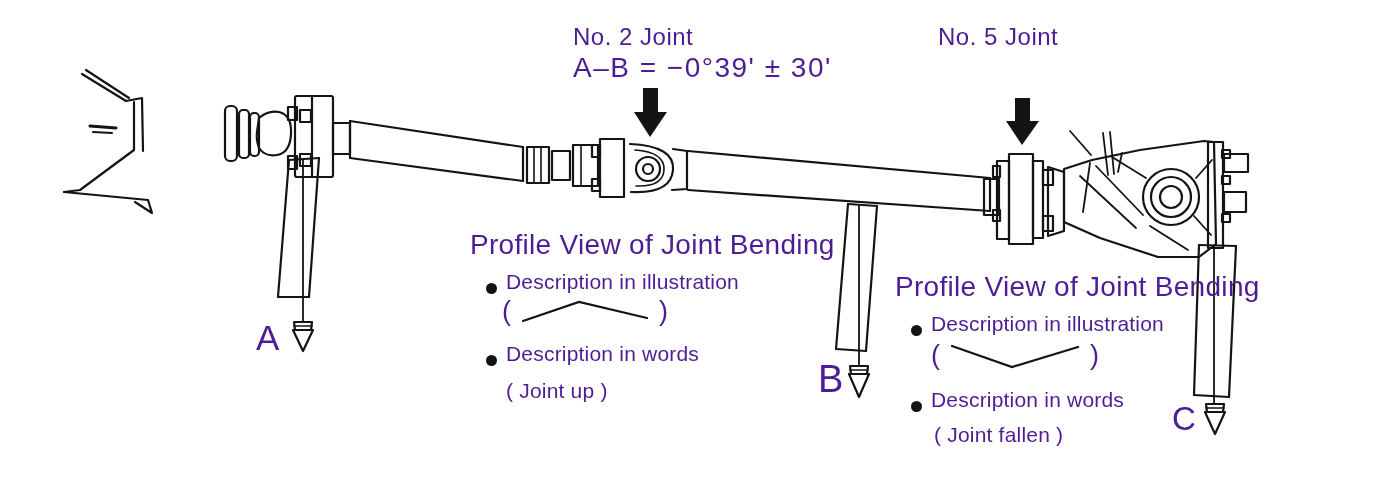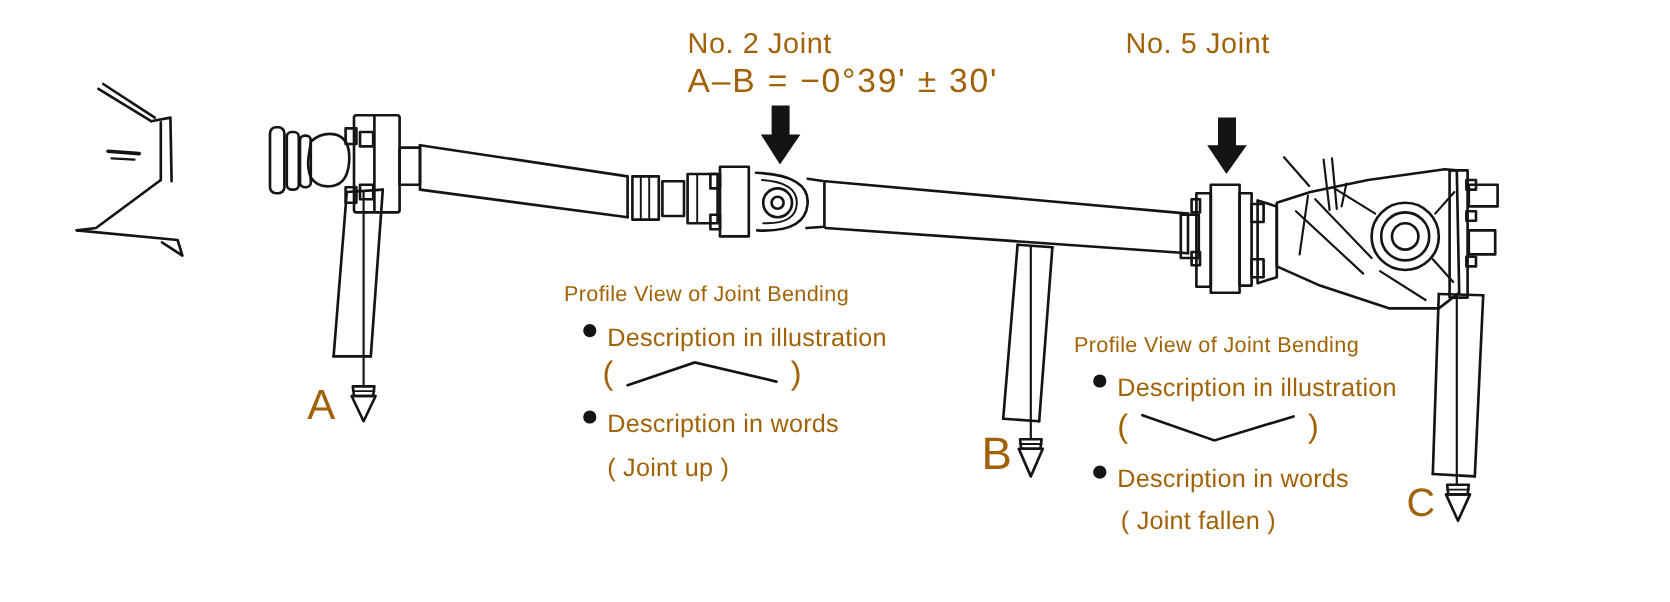--- a/index.html
+++ b/index.html
@@ -3,31 +3,31 @@
 <meta charset="utf-8">
 <style>
   html, body { margin: 0; padding: 0; background: #fff; }
   .stage {
     position: relative;
     width: 1392px;
     height: 502px;
     background: #ffffff;
     overflow: hidden;
     font-family: "Liberation Sans", sans-serif;
-    color: #a16207;
+    color: #4c1d95;
   }
   .stage svg.art { position: absolute; left: 0; top: 0; }
 
   .callout { position: absolute; white-space: nowrap; }
   .callout .c-title { font-size: 24px; letter-spacing: 0.5px; line-height: 30px; }
   .callout .c-spec  { font-size: 28px; letter-spacing: 1.5px; line-height: 32px; }
 
   .profile { position: absolute; white-space: nowrap; }
-  .p-title { font-size: 18px; letter-spacing: 0.3px; line-height: 26px; }
-  .p-row   { display: flex; align-items: flex-start; padding-left: 16px; margin-top: 12px;
+  .p-title { font-size: 28px; letter-spacing: 0.3px; line-height: 26px; }
+  .p-row   { display: flex; align-items: flex-end; padding-left: 16px; margin-top: 12px;
              font-size: 21px; letter-spacing: 0.2px; line-height: 24px; }
   .bullet  { width: 11px; height: 11px; background: #141414; border-radius: 50%;
              margin-right: 9px; flex: 0 0 auto; }
   .p-illus { display: flex; align-items: flex-start; padding-left: 32px; margin-top: 2px; height: 34px; }
   .p-illus .paren { font-size: 27px; line-height: 30px; }
   .p-illus svg { margin: 2px 10px 0 10px; }
   .p-words { padding-left: 36px; margin-top: 12px; font-size: 21px; letter-spacing: 0.2px; line-height: 26px; }
 
   .pb-right .p-row.second { margin-top: 14px; }
   .pb-right .p-illus { padding-left: 36px; margin-top: 4px; }

